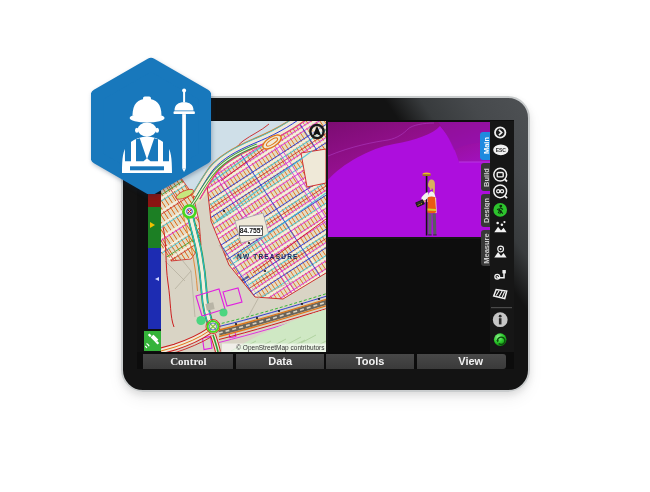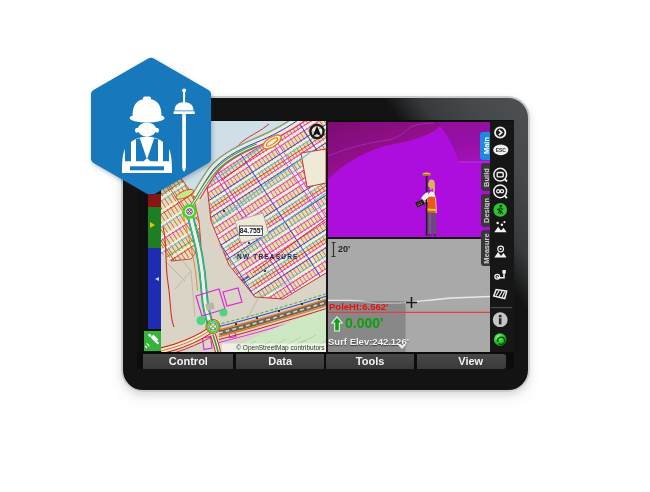--- a/index.html
+++ b/index.html
@@ -291,49 +291,20 @@
         </g>
         <path d="M100.3,91.3 L103.6,91.6 L103.4,112.3 L100.5,112.3 Z" fill="#63636b"></path>
         <path d="M104.4,91.6 L107.8,91.3 L108.4,112.3 L105.4,112.3 Z" fill="#5a5a62"></path>
         <path d="M100.2,112.3 h3.4 v1.3 h-3.4 Z M105.2,112.3 h3.4 v1.3 h-3.4 Z" fill="#36363c"></path>
       </g>
     </svg>
   </div>
 
   <div class="abs" style="left:328px;top:237px;width:162px;height:2px;background:#161616;"></div>
 
-  <div class="abs" style="left:328px;top:239px;width:162px;height:113px;background:#a9a9a9;overflow:hidden;">
-    <svg width="162" height="113" viewBox="0 0 162 113" style="position:absolute;left:0;top:0;">
-
-      <g stroke="#333" stroke-width="1.2" fill="none">
-        <path d="M3.5,3.5 h4 M5.5,3.5 v14 M3.5,17.5 h4"></path>
-      </g>
-      <text x="10" y="13" font-size="9" font-weight="bold" fill="#222">20'</text>
-
-      <path d="M0,61.5 L22,61.5 C35,61.5 40,63.5 50,64.5 L72,64 C90,62.5 110,60 125,59 L162,57.5" fill="none" stroke="#e9e9e9" stroke-width="1.4"></path>
-
-      <rect x="0" y="62" width="77.5" height="51" fill="rgba(70,70,70,0.33)"></rect>
-
-      <path d="M0,73.4 H162" stroke="#e04040" stroke-width="1.4"></path>
-
-      <path d="M83.5,58 v11 M78,63.5 h11" stroke="#1a1a1a" stroke-width="1.5"></path>
-    </svg>
-
-    <div class="abs" style="left:1px;top:61.5px;font-size:9.5px;font-weight:bold;color:#e81111;">PoleHt:6.562'</div>
-
-    <svg width="12" height="16" viewBox="0 0 13 17" style="position:absolute;left:3px;top:76.5px;">
-      <path d="M6.5,0.8 L12.3,7.5 L9,7.5 L9,16.2 L4,16.2 L4,7.5 L0.7,7.5 Z" fill="#12a012" stroke="#eef4ee" stroke-width="1.1"></path>
-    </svg>
-
-    <div class="abs" style="left:17px;top:76px;font-size:14px;font-weight:bold;color:#0da00d;">0.000'</div>
-
-    <div class="abs" style="left:0px;top:96.5px;font-size:9.5px;font-weight:bold;color:#f5f5f5;text-shadow:0 1px 1px rgba(40,40,40,0.8);">Surf Elev:242.126'</div>
-
-    <div class="abs" style="left:70px;top:106px;width:0;height:0;border-top:4px solid #e8e8e8;border-left:4px solid transparent;border-right:4px solid transparent;"></div>
-  </div>
 
   <div class="abs" style="left:480px;top:131.5px;width:10px;height:28px;background:#1e8adf;border-radius:3px 0 0 3px;">
       <span style="position:absolute;left:-8px;top:9px;transform:rotate(-90deg);transform-origin:center;display:block;width:28px;text-align:center;font-size:7.5px;font-weight:bold;color:#fff;">Main</span>
     </div>
 
   <div class="abs" style="left:480.5px;top:162.5px;width:9.5px;height:28px;background:#383838;border-radius:3px 0 0 3px;">
       <span style="position:absolute;left:-9px;top:10px;transform:rotate(-90deg);display:block;width:28px;text-align:center;font-size:7.5px;font-weight:bold;color:#d0d0d0;">Build</span>
     </div>
 
   <div class="abs" style="left:480.5px;top:193.5px;width:9.5px;height:33px;background:#383838;border-radius:3px 0 0 3px;">
@@ -419,21 +390,21 @@
         </defs>
         <circle r="6.3" fill="url(#ballg)"></circle>
         <path d="M-2.7,1.5 a3.7,3.7 0 1 1 1.2,2.5" fill="none" stroke="#0c4f0c" stroke-width="1.4"></path>
         <path d="M-3.9,0.5 l1.4,2.5 l1.3,-2.1 Z" fill="#0c4f0c"></path>
       </g>
     </svg>
   </div>
 
   <div class="abs" style="left:137px;top:352px;width:377px;height:17px;background:#0c0c0c;"></div>
 
-  <div class="abs" style="left:143.4px;top:353.7px;width:90px;height:15.3px;background:linear-gradient(#484848,#3a3a3a);color:#f2f2f2;font-size:11px;font-weight:bold;text-align:center;line-height:15px;">Control</div>
+  <div class="abs" style="left:143.4px;top:353.7px;width:90px;height:15.3px;background:linear-gradient(#484848,#3a3a3a);color:#f2f2f2;font-size:11px;font-weight:bold;text-align:center;line-height:15px;font-family:Liberation Serif, serif;">Control</div>
 
   <div class="abs" style="left:326.4px;top:353.7px;width:87.4px;height:15.3px;background:linear-gradient(#484848,#3a3a3a);color:#f2f2f2;font-size:11px;font-weight:bold;text-align:center;line-height:15px;">Tools</div>
 
   <div class="abs" style="left:236.2px;top:353.7px;width:88px;height:15.3px;background:linear-gradient(#484848,#3a3a3a);color:#f2f2f2;font-size:11px;font-weight:bold;text-align:center;line-height:15px;">Data</div>
 
   <div class="abs" style="left:416.9px;top:353.7px;width:88.7px;height:15.3px;background:linear-gradient(#484848,#3a3a3a);color:#f2f2f2;font-size:11px;font-weight:bold;text-align:center;line-height:15px;border-radius:0 3px 3px 0;padding-left:19px;">View</div>
 
   <svg class="abs" width="120" height="138" viewBox="30.5 56 120 138" style="left:91px;top:56px;filter:drop-shadow(1.5px 2.5px 2px rgba(10,40,80,0.3));">
 
     <path d="M90.5,64.4 L144.3,95.45 L144.3,157.55 L90.5,188.6 L36.7,157.55 L36.7,95.45 Z" fill="#1878bc" stroke="#1878bc" stroke-width="13" stroke-linejoin="round"></path>

